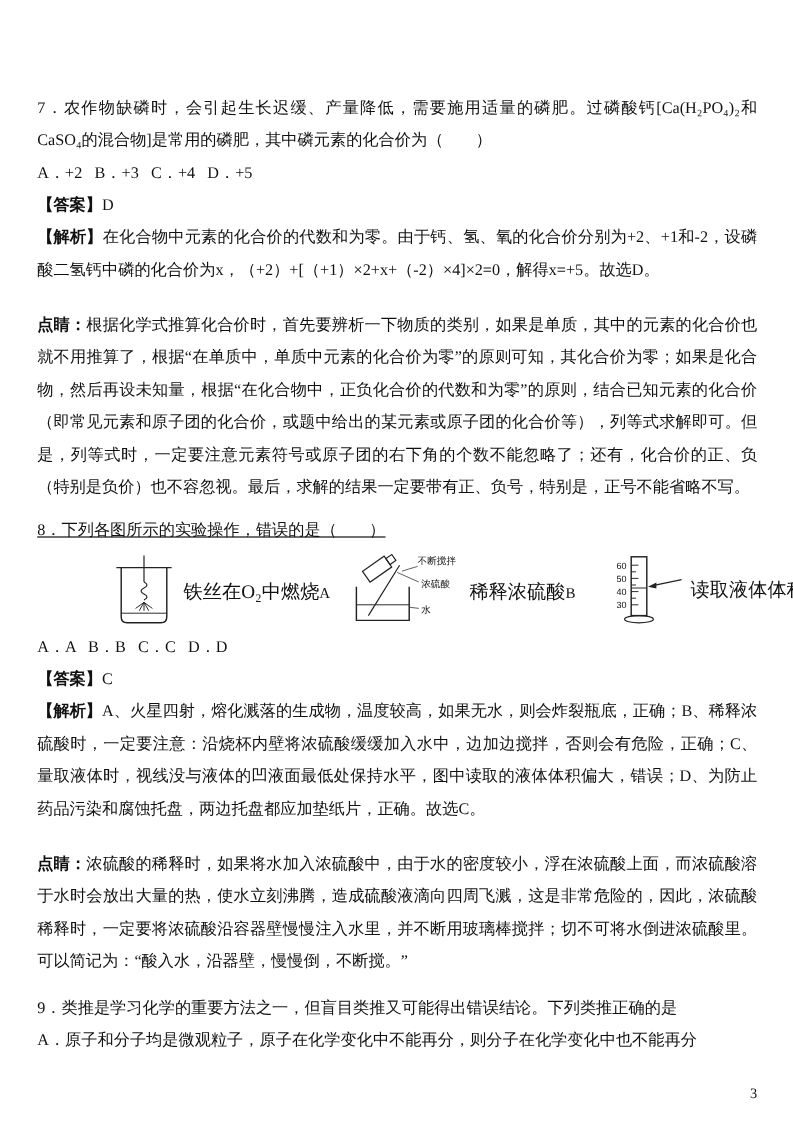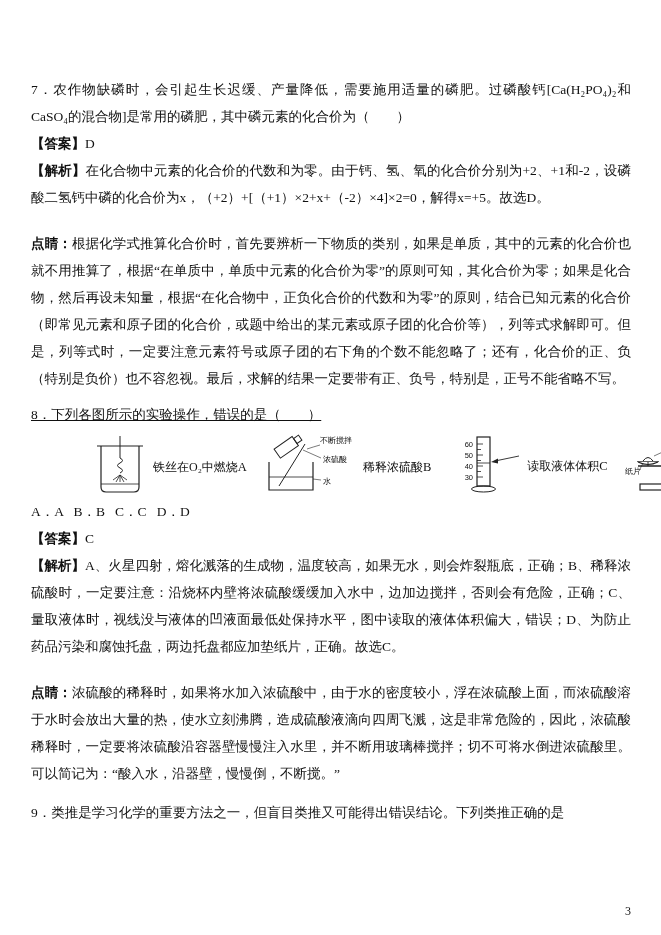--- a/index.html
+++ b/index.html
@@ -25,32 +25,33 @@
   .tip { margin-top: 19px; }
   .mt { margin-top: 9px; text-decoration: underline; }
   .mt2 { margin-top: 12px; }
   .figrow {
     display: flex;
     align-items: flex-end;
     gap: 16px;
     margin: 4px 0 2px 52px;
   }
   .fig { display: flex; flex-direction: row; align-items: center; }
-  .fig .caption { font-size: 12px; line-height: 16px; margin-top: 3px; white-space: nowrap; text-align: center; }
+  .fig .caption { font-size: 16px; line-height: 16px; margin-top: 3px; white-space: nowrap; text-align: center; }
   .fig .letter { font-size: 12.5px; line-height: 16px; margin-top: 3px; text-align: center; }
   .pagenum { position: absolute; right: 30px; bottom: 16px; font-size: 12px; }
   svg { display: block; }
   svg text { font-family: "Liberation Sans", "DejaVu Sans", sans-serif; fill: #111; }
 </style>
 </head>
 <body>
 
 <div class="content">
 
   <p class="para">7．农作物缺磷时，会引起生长迟缓、产量降低，需要施用适量的磷肥。过磷酸钙[Ca(H₂PO₄)₂和 CaSO₄的混合物]是常用的磷肥，其中磷元素的化合价为（　　）</p>
+  <p class="para options">A．+2   B．+3   C．+4   D．+5</p>
   <p class="para"><span class="b">【答案】</span><span>D</span></p>
   <p class="para"><span class="b">【解析】</span><span>在化合物中元素的化合价的代数和为零。由于钙、氢、氧的化合价分别为+2、+1和-2，设磷酸二氢钙中磷的化合价为x，（+2）+[（+1）×2+x+（-2）×4]×2=0，解得x=+5。故选D。</span></p>
   <p class="para tip"><span class="b">点睛：</span><span>根据化学式推算化合价时，首先要辨析一下物质的类别，如果是单质，其中的元素的化合价也就不用推算了，根据“在单质中，单质中元素的化合价为零”的原则可知，其化合价为零；如果是化合物，然后再设未知量，根据“在化合物中，正负化合价的代数和为零”的原则，结合已知元素的化合价（即常见元素和原子团的化合价，或题中给出的某元素或原子团的化合价等），列等式求解即可。但是，列等式时，一定要注意元素符号或原子团的右下角的个数不能忽略了；还有，化合价的正、负（特别是负价）也不容忽视。最后，求解的结果一定要带有正、负号，特别是，正号不能省略不写。</span></p>
 
   <p class="para mt">8．下列各图所示的实验操作，错误的是（　　）</p>
 
   <div class="figrow">
 
     <div class="fig">
       <svg width="70" height="62" viewBox="0 0 70 62">
@@ -149,16 +150,17 @@
     </div>
 
   </div>
 
   <p class="para options">A．A   B．B   C．C   D．D</p>
   <p class="para"><span class="b">【答案】</span><span>C</span></p>
   <p class="para"><span class="b">【解析】</span><span>A、火星四射，熔化溅落的生成物，温度较高，如果无水，则会炸裂瓶底，正确；B、稀释浓硫酸时，一定要注意：沿烧杯内壁将浓硫酸缓缓加入水中，边加边搅拌，否则会有危险，正确；C、量取液体时，视线没与液体的凹液面最低处保持水平，图中读取的液体体积偏大，错误；D、为防止药品污染和腐蚀托盘，两边托盘都应加垫纸片，正确。故选C。</span></p>
   <p class="para tip"><span class="b">点睛：</span><span>浓硫酸的稀释时，如果将水加入浓硫酸中，由于水的密度较小，浮在浓硫酸上面，而浓硫酸溶于水时会放出大量的热，使水立刻沸腾，造成硫酸液滴向四周飞溅，这是非常危险的，因此，浓硫酸稀释时，一定要将浓硫酸沿容器壁慢慢注入水里，并不断用玻璃棒搅拌；切不可将水倒进浓硫酸里。可以简记为：“酸入水，沿器壁，慢慢倒，不断搅。”</span></p>
 
   <p class="para mt2">9．类推是学习化学的重要方法之一，但盲目类推又可能得出错误结论。下列类推正确的是</p>
+  <p class="para">A．原子和分子均是微观粒子，原子在化学变化中不能再分，则分子在化学变化中也不能再分</p>
 
 </div>
 
 <div class="pagenum">3</div>
 
 </body></html>

